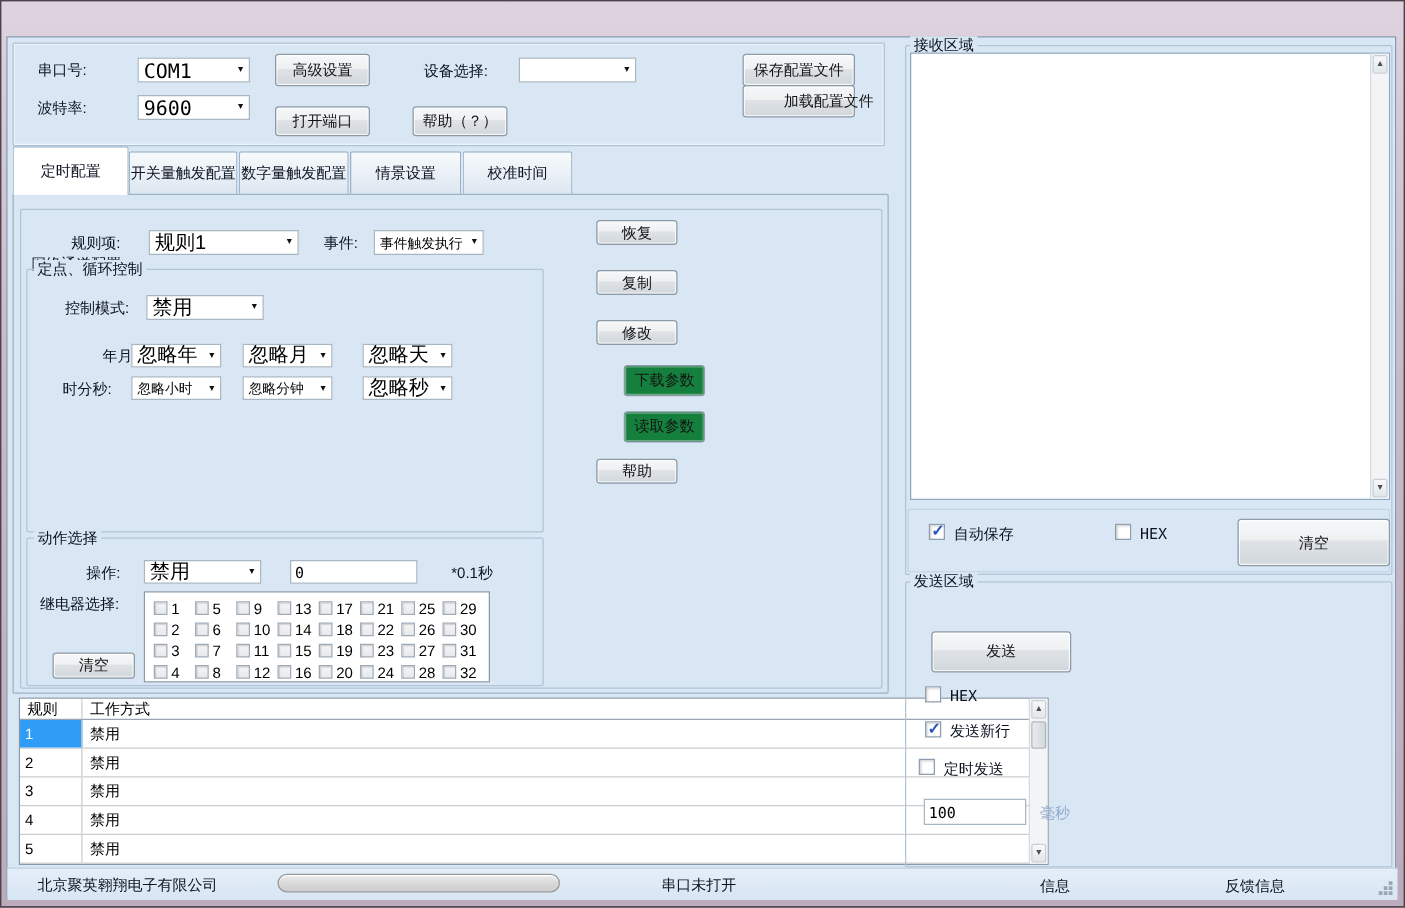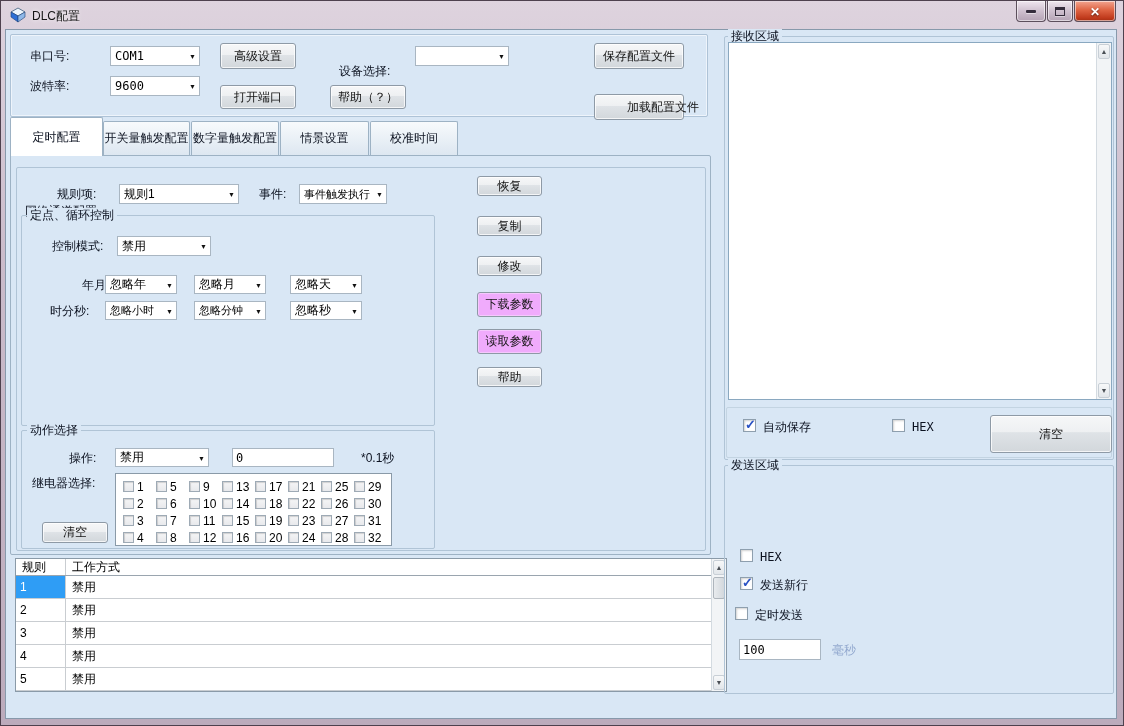--- a/index.html
+++ b/index.html
@@ -26,23 +26,23 @@
 
   .lbl { position:absolute; font-size:12px; color:#0c1220; white-space:nowrap; line-height:14px; }
   .panel { position:absolute; border:1px solid #aec3d7; border-radius:2px; box-shadow:inset 0 0 0 1px rgba(255,255,255,.55); }
   .grp { position:absolute; border:1px solid #b0c4d6; border-radius:2px; }
   .grp-title { position:absolute; font-size:12px; color:#0c1220; background:#d9e7f5; padding:0 3px; white-space:nowrap; line-height:14px; }
 
   .btn { position:absolute; display:flex; align-items:center; justify-content:center;
     font-size:12px; color:#141414; border:1px solid #8e9aa6; border-radius:3px;
     background:linear-gradient(#f6f7f8,#eef0f2 45%,#dfe3e7 46%,#d2d7db);
     box-shadow:inset 0 0 0 1px rgba(255,255,255,.75); cursor:default; white-space:nowrap; }
-  .btn.cyan { background:#f0abfc; box-shadow:inset 0 0 0 1px rgba(255,255,255,.35); }
-
-  .combo { position:absolute; background:#fff; border:1px solid #a9b6c2; font-size:12px;
+  .btn.cyan { background:#15803d; box-shadow:inset 0 0 0 1px rgba(255,255,255,.35);margin-left:22px; }
+
+  .combo { position:absolute; background:#fff; border:1px solid #a9b6c2; font-size:16px;
     display:flex; align-items:center; padding:0 14px 0 4px; color:#000; white-space:nowrap; overflow:hidden; }
   .combo .arr { position:absolute; right:3px; top:50%; transform:translateY(-50%); }
   .arr::after { content:"▼"; font-size:7px; color:#111; display:block; }
 
   .field { position:absolute; background:#fff; border:1px solid #a9b6c2; font-size:12px;
     font-family:"DejaVu Sans Mono", monospace; padding:0 3px; color:#000; outline:none; }
 
   .tab { position:absolute; border:1px solid #9db2c4; border-bottom:none; border-radius:2px 2px 0 0;
     display:flex; align-items:center; justify-content:center; font-size:12px; color:#0c1220;
     background:linear-gradient(#f7fafc,#dde7f1); z-index:1; cursor:default; white-space:nowrap; }
@@ -87,63 +87,44 @@
   .grip { position:absolute; width:11px; height:11px; }
   .grip::after { content:""; position:absolute; right:0; bottom:0; width:3px; height:3px; background:#9aa7b5;
     box-shadow:-4px 4px 0 #9aa7b5, 0 4px 0 #9aa7b5, -8px 8px 0 #9aa7b5, -4px 8px 0 #9aa7b5, 0 8px 0 #9aa7b5; transform:translateY(-8px); }
   .muted { color:#93a9cf; }
 </style>
 </head>
 <body>
 
 <div class="window">
 
-  <div class="titlebar">
-    <span class="app-icon">
-      <svg width="16" height="16" viewBox="0 0 16 16">
-        <polygon points="1,5 8,1 15,5 8,9" fill="#eef5fc" stroke="#3a5a7a" stroke-width="0.8"></polygon>
-        <polygon points="1,5 8,9 8,15 1,10" fill="#2e6fd6" stroke="#1d3f77" stroke-width="0.6"></polygon>
-        <polygon points="15,5 8,9 8,15 15,10" fill="#8fb8e8" stroke="#1d3f77" stroke-width="0.6"></polygon>
-      </svg>
-    </span>
-    <span class="title-text">DLC配置</span>
-    <div class="wbtn" style="left:1015px; width:30px;">
-      <span class="glyph-min"></span>
-    </div>
-    <div class="wbtn" style="left:1046px; width:26px;">
-      <span class="glyph-max"></span>
-    </div>
-    <div class="wbtn close" style="left:1073px; width:42px;">
-      <span class="glyph-close"></span>
-    </div>
-  </div>
 
   <div class="client">
 
     <div class="panel" style="left:4px; top:4px; width:698px; height:83px;"></div>
     <span class="lbl" style="left:24px; top:19px;">串口号:</span>
     <div class="combo" style="left:104px; top:16px; width:90px; height:20px;">
       <span style="font-family:'DejaVu Sans Mono',monospace;">COM1</span>
       <span class="arr"></span>
     </div>
     <span class="lbl" style="left:24px; top:49px;">波特率:</span>
     <div class="combo" style="left:104px; top:46px; width:90px; height:20px;">
       <span style="font-family:'DejaVu Sans Mono',monospace;">9600</span>
       <span class="arr"></span>
     </div>
     <div class="btn" style="left:214px; top:13px; width:76px; height:26px;">高级设置</div>
     <div class="btn" style="left:214px; top:55px; width:76px; height:24px;">打开端口</div>
-    <span class="lbl" style="left:333px; top:20px;margin-top:14px;">设备选择:</span>
+    <span class="lbl" style="left:333px; top:20px;">设备选择:</span>
     <div class="combo" style="left:409px; top:16px; width:94px; height:20px;">
       <span></span>
       <span class="arr"></span>
     </div>
     <div class="btn" style="left:324px; top:55px; width:76px; height:24px;">帮助（？）</div>
     <div class="btn" style="left:588px; top:13px; width:90px; height:26px;">保存配置文件</div>
-    <div class="btn" style="left:588px; top:64px; width:90px; height:26px;padding-left:48px;">加载配置文件</div>
+    <div class="btn" style="left:588px; top:38px; width:90px; height:26px;padding-left:48px;">加载配置文件</div>
 
     <div>
         <div class="tab active" style="left: 4px; width: 93px; top: 87px; height: 39px;">定时配置</div>
         <div class="tab" style="left: 97px; width: 87px; top: 91px; height: 34px;">开关量触发配置</div>
         <div class="tab" style="left: 185px; width: 88px; top: 91px; height: 34px;">数字量触发配置</div>
         <div class="tab" style="left: 274px; width: 89px; top: 91px; height: 34px;">情景设置</div>
         <div class="tab" style="left: 364px; width: 88px; top: 91px; height: 34px;">校准时间</div>
       </div>
     <div class="page" style="left:4px; top:125px; width:701px; height:400px;"></div>
 
@@ -352,21 +333,21 @@
 
     <div>
         <div class="btn" style="left: 471px; top: 146px; width: 65px; height: 20px;">恢复</div>
         <div class="btn" style="left: 471px; top: 186px; width: 65px; height: 20px;">复制</div>
         <div class="btn" style="left: 471px; top: 226px; width: 65px; height: 20px;">修改</div>
         <div class="btn cyan" style="left: 471px; top: 262px; width: 65px; height: 25px;">下载参数</div>
         <div class="btn cyan" style="left: 471px; top: 299px; width: 65px; height: 25px;">读取参数</div>
         <div class="btn" style="left: 471px; top: 337px; width: 65px; height: 20px;">帮助</div>
       </div>
 
-    <div class="tbl" style="left:9px; top:528px; width:712px; height:134px;">
+    <div class="tbl" style="left:9px; top:528px; width:824px; height:134px;">
       <div class="tbl-head">
           <span class="th c1">规则</span>
           <span class="th c2">工作方式</span>
         </div>
       <div>
           <div class="trow sel">
             <span class="c1">1</span>
             <span class="c2">禁用</span>
           </div>
           <div class="trow">
@@ -402,24 +383,33 @@
     </div>
     <div style="position:absolute; left:720px; top:377px; width:386px; height:51px; border:1px solid #c3d4e2; border-radius:2px;"></div>
     <span class="chk on" style="left:737px; top:389px;"></span>
     <span class="lbl" style="left:757px; top:390px;">自动保存</span>
     <span class="chk" style="left:886px; top:389px;"></span>
     <span class="lbl" style="left:906px; top:390px; font-family:'DejaVu Sans Mono',monospace;">HEX</span>
     <div class="btn" style="left:984px; top:385px; width:122px; height:38px;">清空</div>
 
     <div class="grp" style="left:718px; top:435px; width:390px; height:229px;"></div>
     <span class="grp-title" style="left:722px; top:428px;">发送区域</span>
+    <div class="btn" style="left:739px; top:475px; width:112px; height:33px;">发送</div>
     <span class="chk" style="left:734px; top:519px;"></span>
     <span class="lbl" style="left:754px; top:520px; font-family:'DejaVu Sans Mono',monospace;">HEX</span>
     <span class="chk on" style="left:734px; top:547px;"></span>
     <span class="lbl" style="left:754px; top:548px;">发送新行</span>
     <span class="chk" style="left:729px; top:577px;"></span>
     <span class="lbl" style="left:749px; top:578px;">定时发送</span>
     <input class="field" style="left: 733px; top: 609px; width: 82px; height: 21px;" value="100">
     <span class="lbl muted" style="left:826px; top:613px;">毫秒</span>
 
+    <div class="statusbar">
+      <span class="lbl" style="left:24px; top:6px;">北京聚英翱翔电子有限公司</span>
+      <div class="progress" style="left:216px; top:4px; width:226px; height:15px;"></div>
+      <span class="lbl" style="left:523px; top:6px;">串口未打开</span>
+      <span class="lbl" style="left:826px; top:7px;">信息</span>
+      <span class="lbl" style="left:974px; top:7px;">反馈信息</span>
+      <span class="grip" style="right:4px; bottom:4px;"></span>
+    </div>
 
   </div>
 </div>
 
 </body></html>

